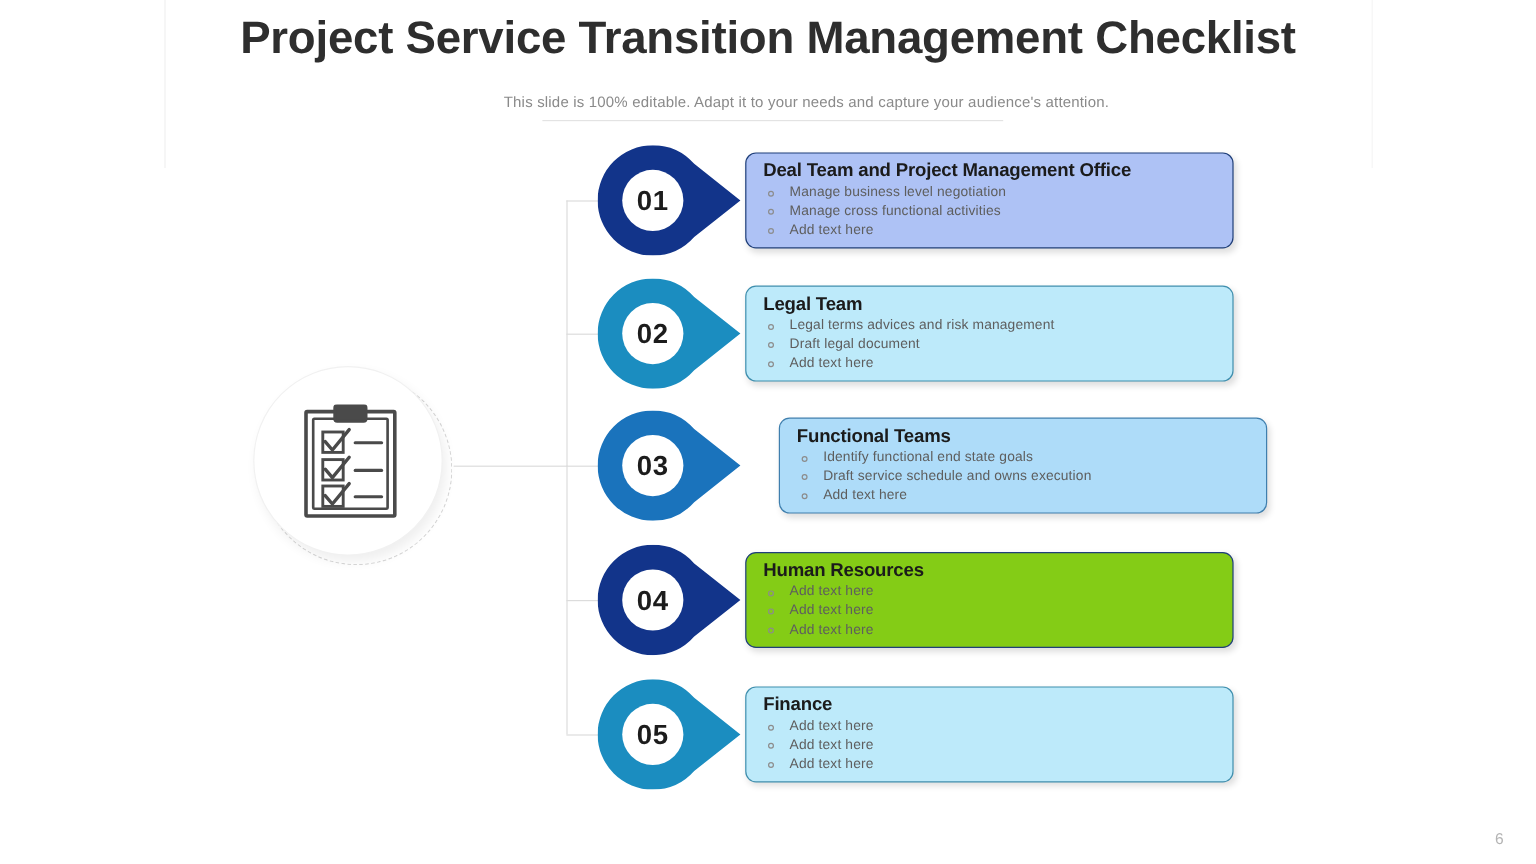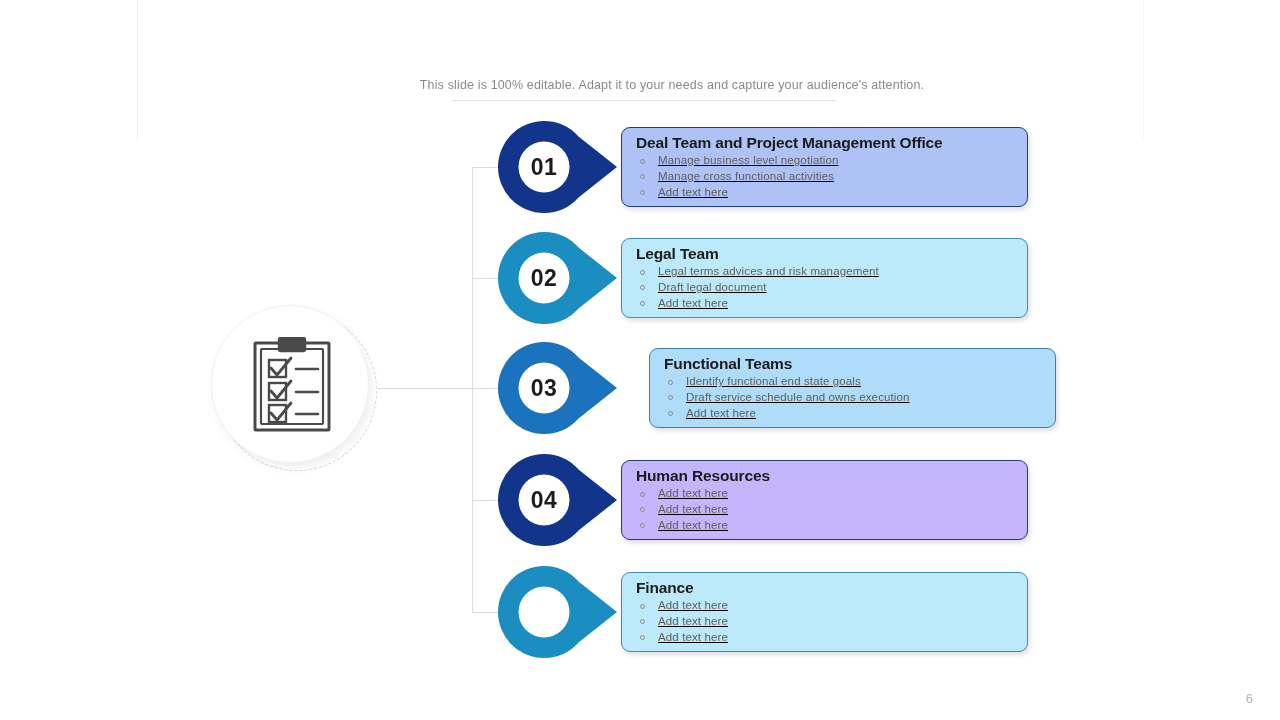--- a/index.html
+++ b/index.html
@@ -183,21 +183,20 @@
     font-weight: bold;
     color: #1b1b1b;
     line-height: 19px;
     letter-spacing: -0.15px;
     white-space: nowrap;
   }
 
   .card-bullets {
     list-style: none;
     margin: 1px 0 0 2px;
-    text-decoration: underline;
   }
   .card-bullets li {
     font-size: 11.5px;
     color: #5e5e5e;
     line-height: 15.8px;
     letter-spacing: 0.12px;
     white-space: nowrap;
     position: relative;
     padding-left: 20px;
   }
@@ -222,20 +221,21 @@
   }
 </style>
 </head>
 <body>
 
 <div class="slide">
 
   <div class="edge-rule-left"></div>
   <div class="edge-rule-right"></div>
 
+  <div class="page-title">Project Service Transition Management Checklist</div>
   <div class="page-subtitle">This slide is 100% editable. Adapt it to your needs and capture your audience's attention.</div>
   <div class="subtitle-rule"></div>
 
   <div class="icon-medallion">
     <div class="medallion-dotted"></div>
     <div class="medallion-disc"></div>
     <div class="medallion-icon">
       <svg viewBox="0 0 80 96" width="80" height="96">
         <rect x="3" y="6" width="74" height="87" rx="1" fill="none" stroke="#4a4a4a" stroke-width="3"></rect>
         <rect x="9" y="12" width="62" height="75" rx="1" fill="none" stroke="#4a4a4a" stroke-width="2.2"></rect>
@@ -316,36 +316,37 @@
   </div>
 
   <div class="row" style="top:454px;">
     <div class="marker">
       <svg width="124" height="92" viewBox="0 0 124 92">
         <path d="M46 0 A46 46 0 1 0 46 92 A46 46 0 0 0 80.5 76.5 L119 46 L80.5 15.5 A46 46 0 0 0 46 0 Z" fill="#12348a"></path>
         <circle cx="46" cy="46" r="25.5" fill="#ffffff"></circle>
       </svg>
       <div class="marker-number">04</div>
     </div>
-    <div class="card" style="background:#c4b5fd; border-color:#1f3f7a;">
+    <div class="card" style="background:#84cc16; border-color:#1f3f7a;">
       <div class="card-title">Human Resources</div>
       <ul class="card-bullets">
         <li><span class="bullet-dot"></span><span>Add text here</span></li>
         <li><span class="bullet-dot"></span><span>Add text here</span></li>
         <li><span class="bullet-dot"></span><span>Add text here</span></li>
       </ul>
     </div>
   </div>
 
   <div class="row" style="top:566px;">
     <div class="marker">
       <svg width="124" height="92" viewBox="0 0 124 92">
         <path d="M46 0 A46 46 0 1 0 46 92 A46 46 0 0 0 80.5 76.5 L119 46 L80.5 15.5 A46 46 0 0 0 46 0 Z" fill="#1b8dc0"></path>
         <circle cx="46" cy="46" r="25.5" fill="#ffffff"></circle>
       </svg>
+      <div class="marker-number">05</div>
     </div>
     <div class="card" style="background:#bdeafa; border-color:#3f8fae;">
       <div class="card-title">Finance</div>
       <ul class="card-bullets">
         <li><span class="bullet-dot"></span><span>Add text here</span></li>
         <li><span class="bullet-dot"></span><span>Add text here</span></li>
         <li><span class="bullet-dot"></span><span>Add text here</span></li>
       </ul>
     </div>
   </div>

